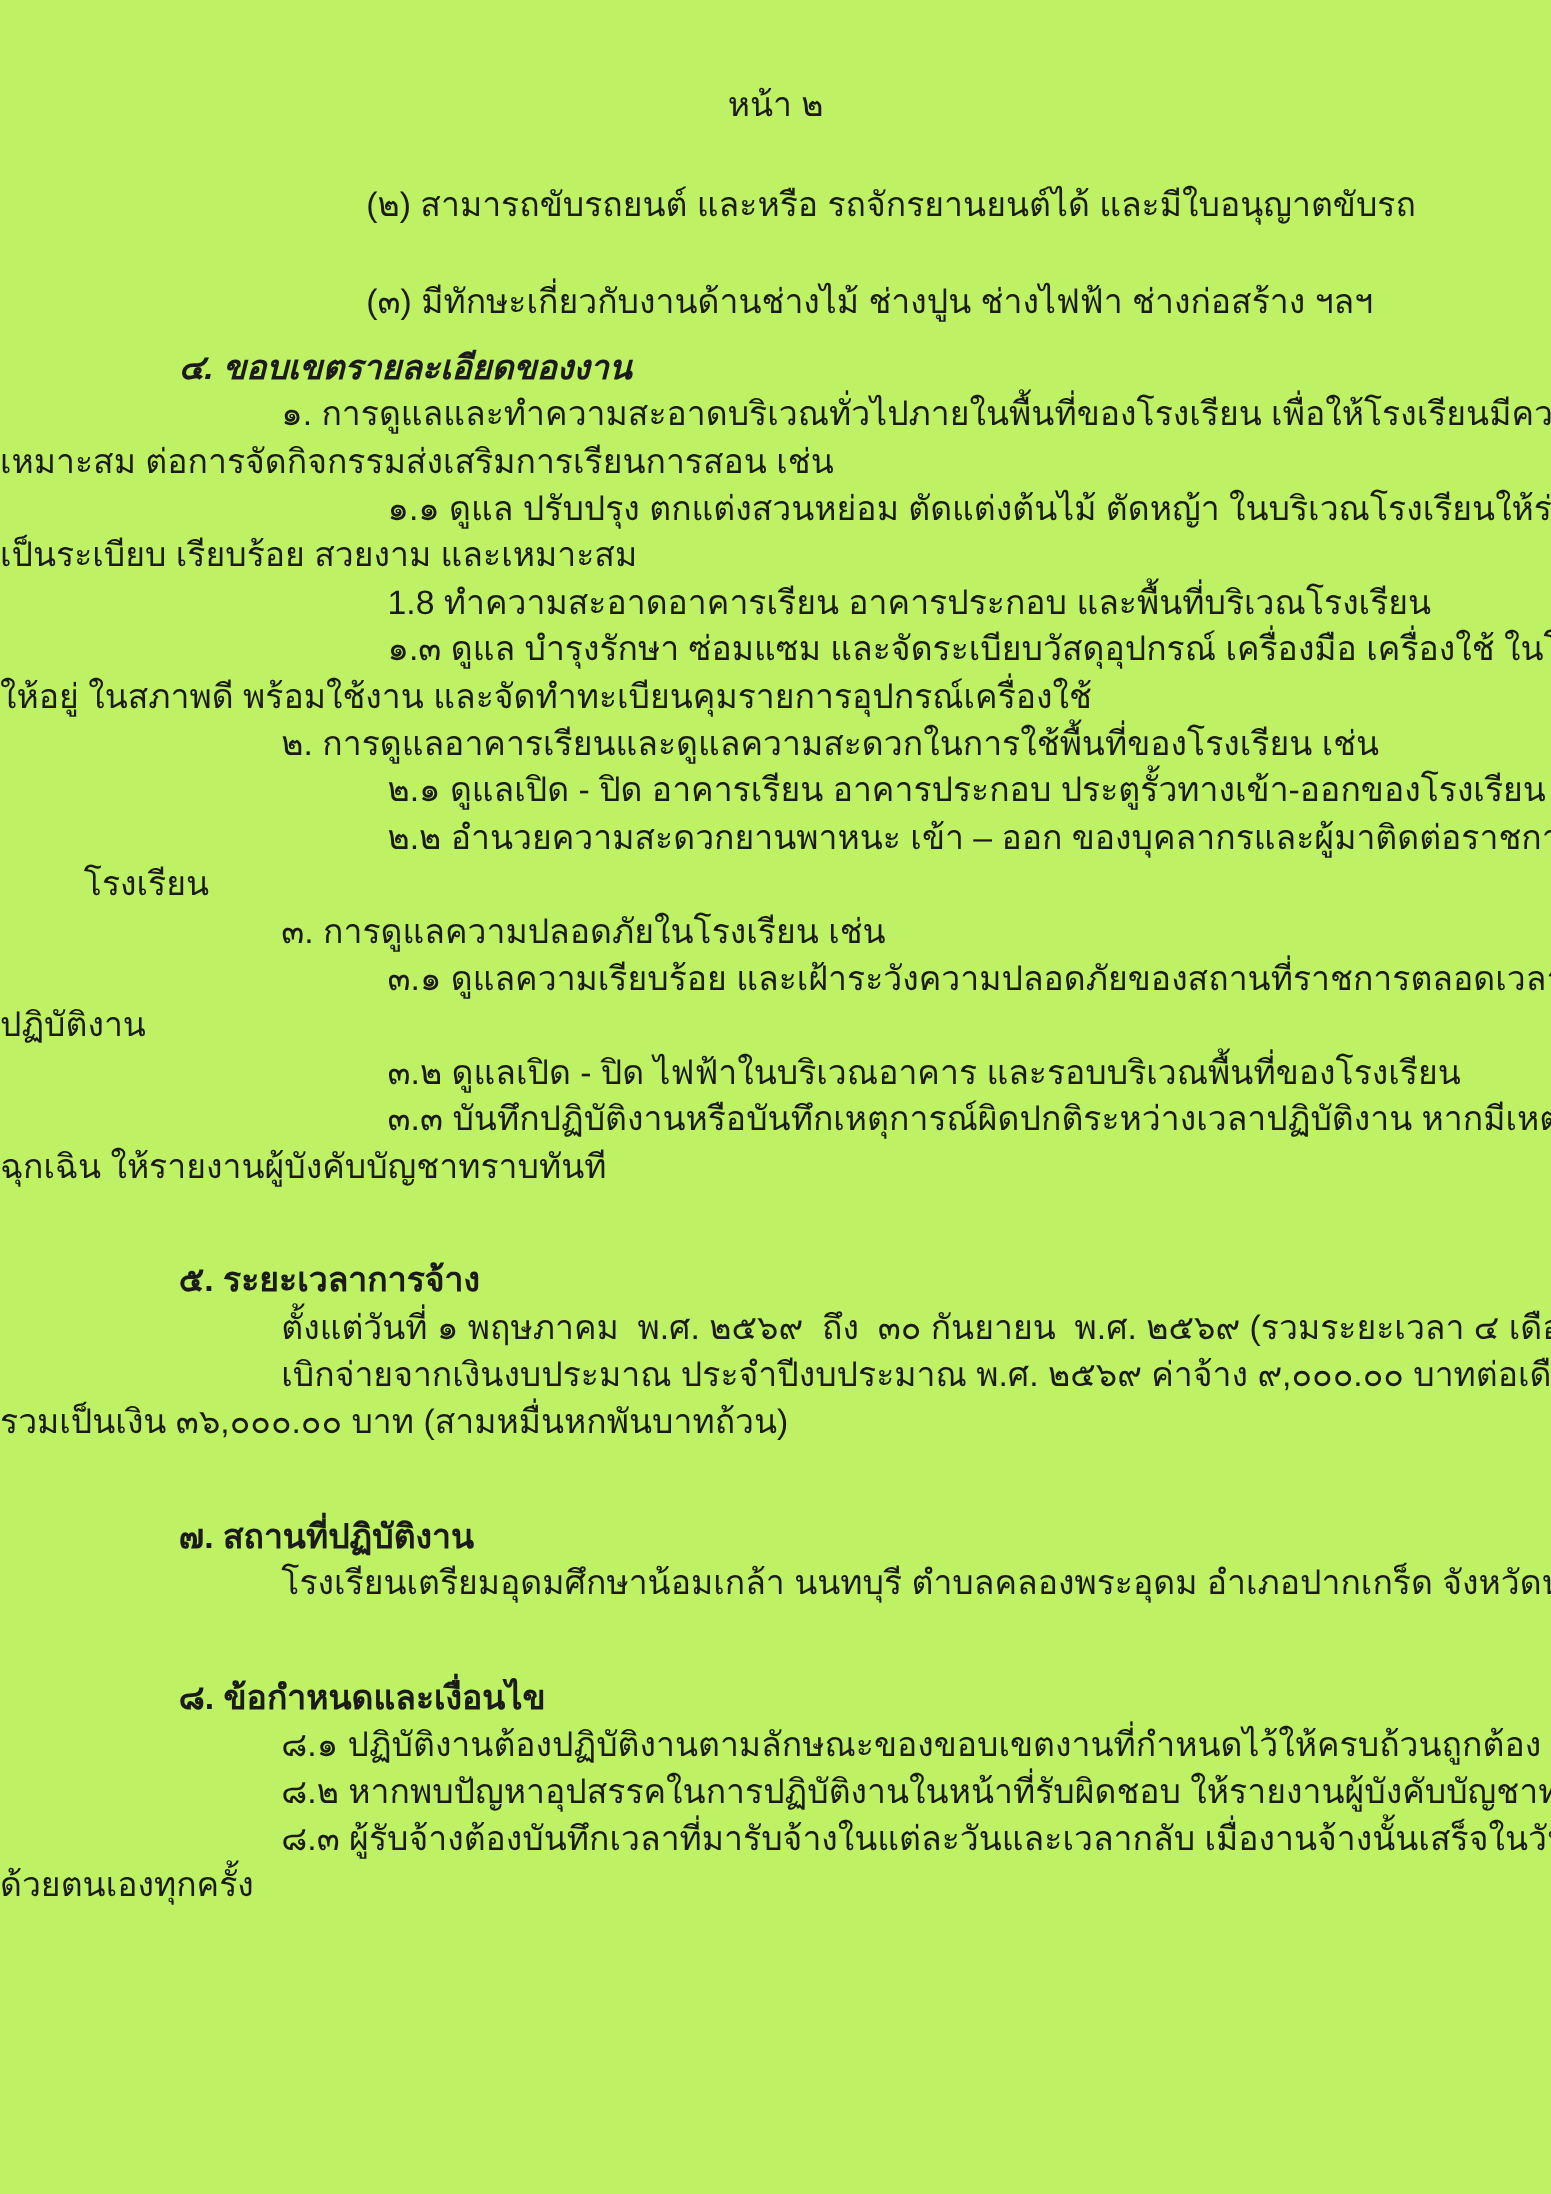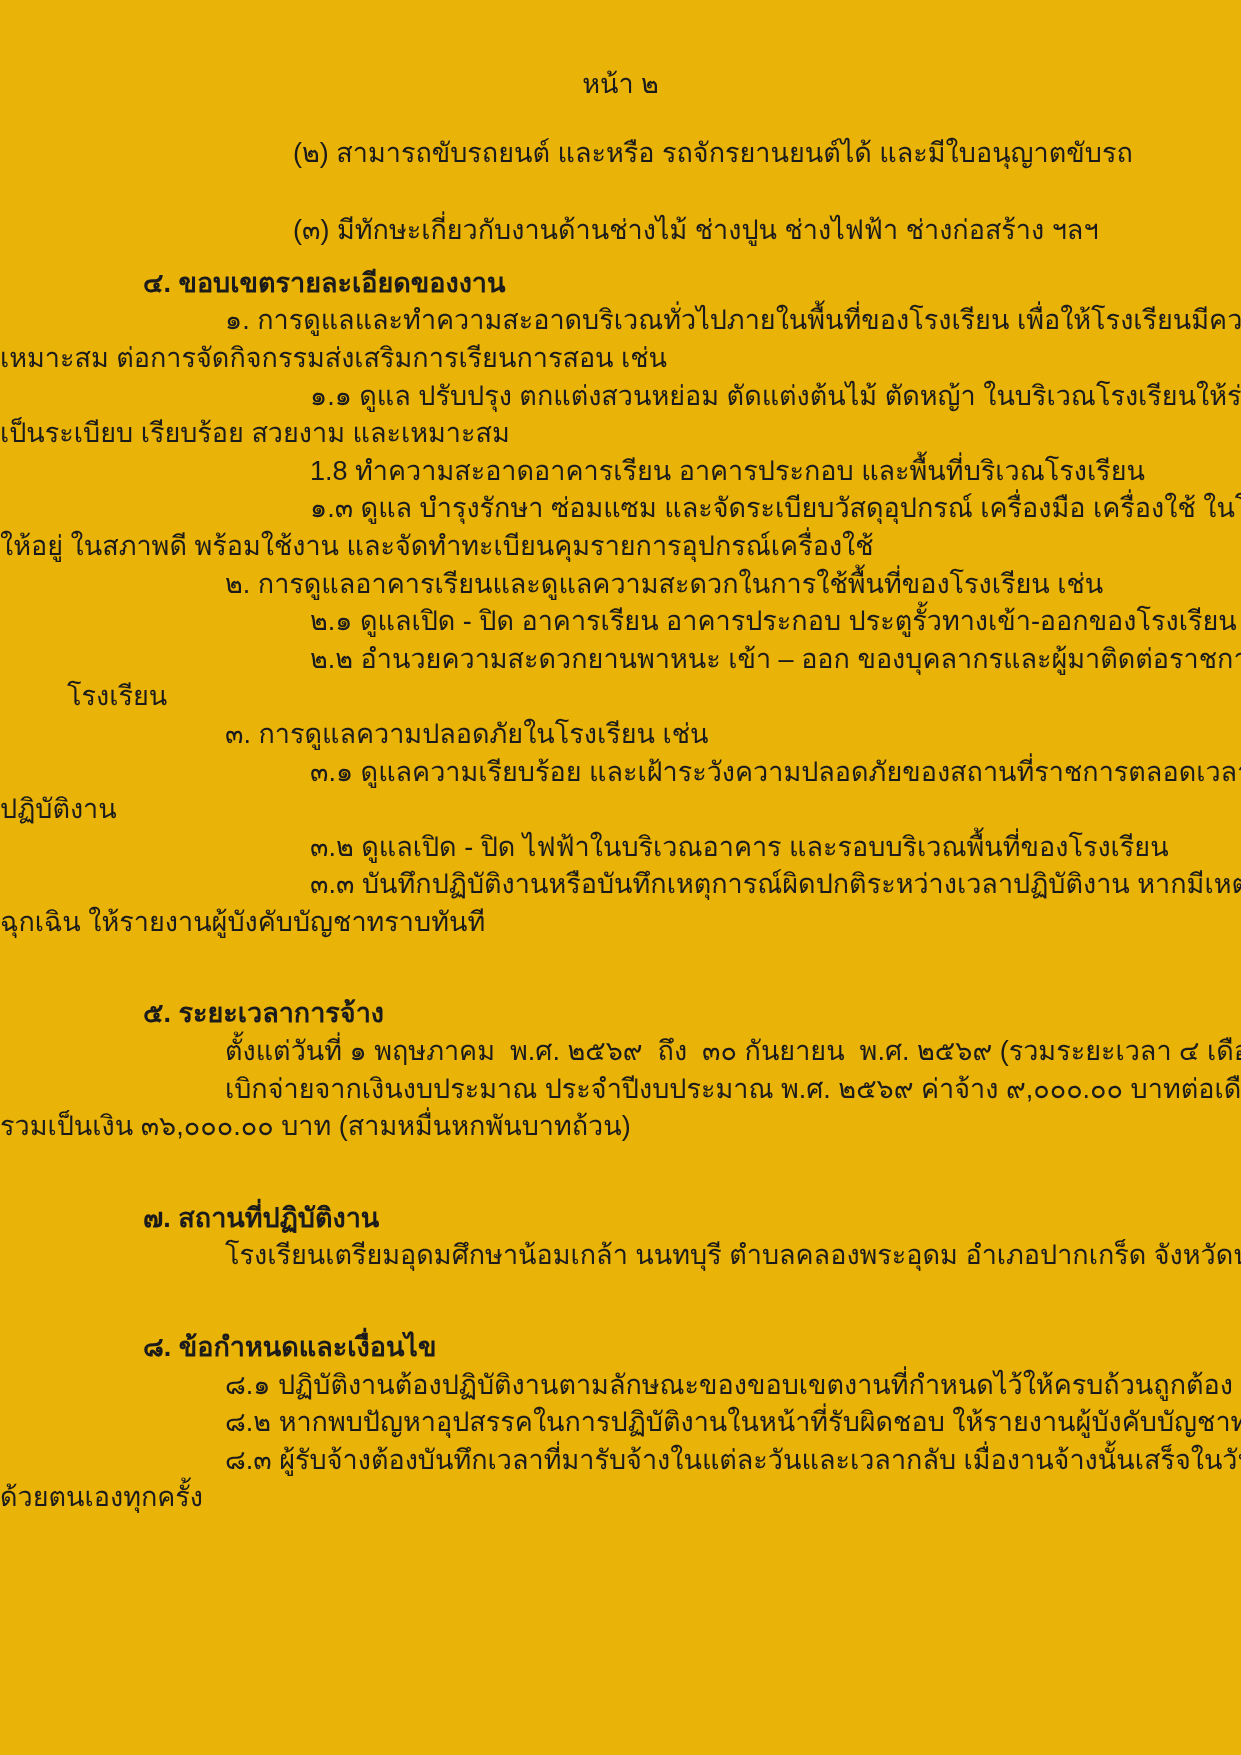--- a/index.html
+++ b/index.html
@@ -5,43 +5,43 @@
   html, body {
     margin: 0;
     padding: 0;
     background: #ffffff;
   }
   .page {
     position: relative;
     width: 1241px;
     min-height: 1755px;
     box-sizing: border-box;
-    background: #eab308;
+    background: #bef264;
     color: #1b1b1b;
     font-family: "Liberation Sans", "DejaVu Sans", sans-serif;
     font-size: 27px;
     padding-top: 66px;
     padding-bottom: 120px;
     overflow: hidden;
   }
   .line {
     line-height: 37.6px;
     white-space: pre;
   }
   
   .t-center  { text-align: center; }
   .t-qual    { padding-left: 293px; margin-top: 40px; }
   .t-heading { padding-left: 143px; font-weight: bold; }
   .t-item    { padding-left: 225px; }
   .t-sub     { padding-left: 310px; }
   .t-wrap    { }
   .t-wrap2   { padding-left: 67px; }
   
-  .gap-title { margin-top: 31px; }
-  .gap-sm    { margin-top: 15px; }
+  .gap-title { margin-top: 42px; }
+  .gap-sm    { margin-top: 15px; font-style: italic; }
   .gap-lg    { margin-top: 54px; }
 </style>
 </head>
 <body>
 
 <div class="page">
   <div>
       <div class="line t-center">หน้า ๒</div>
       <div class="line t-qual gap-title">(๒) สามารถขับรถยนต์ และหรือ รถจักรยานยนต์ได้ และมีใบอนุญาตขับรถ</div>
       <div class="line t-qual">(๓) มีทักษะเกี่ยวกับงานด้านช่างไม้ ช่างปูน ช่างไฟฟ้า ช่างก่อสร้าง ฯลฯ</div>

